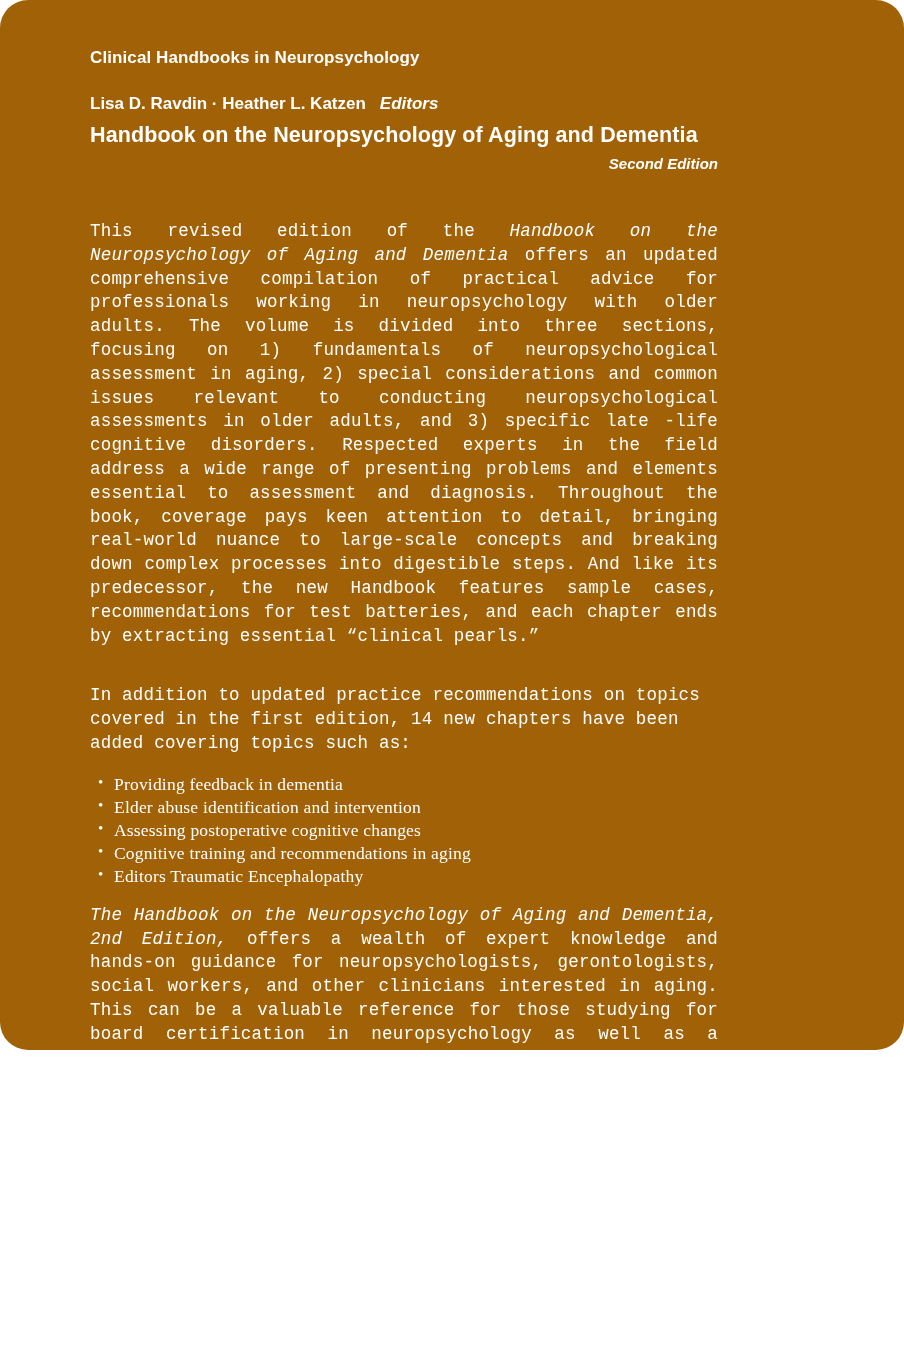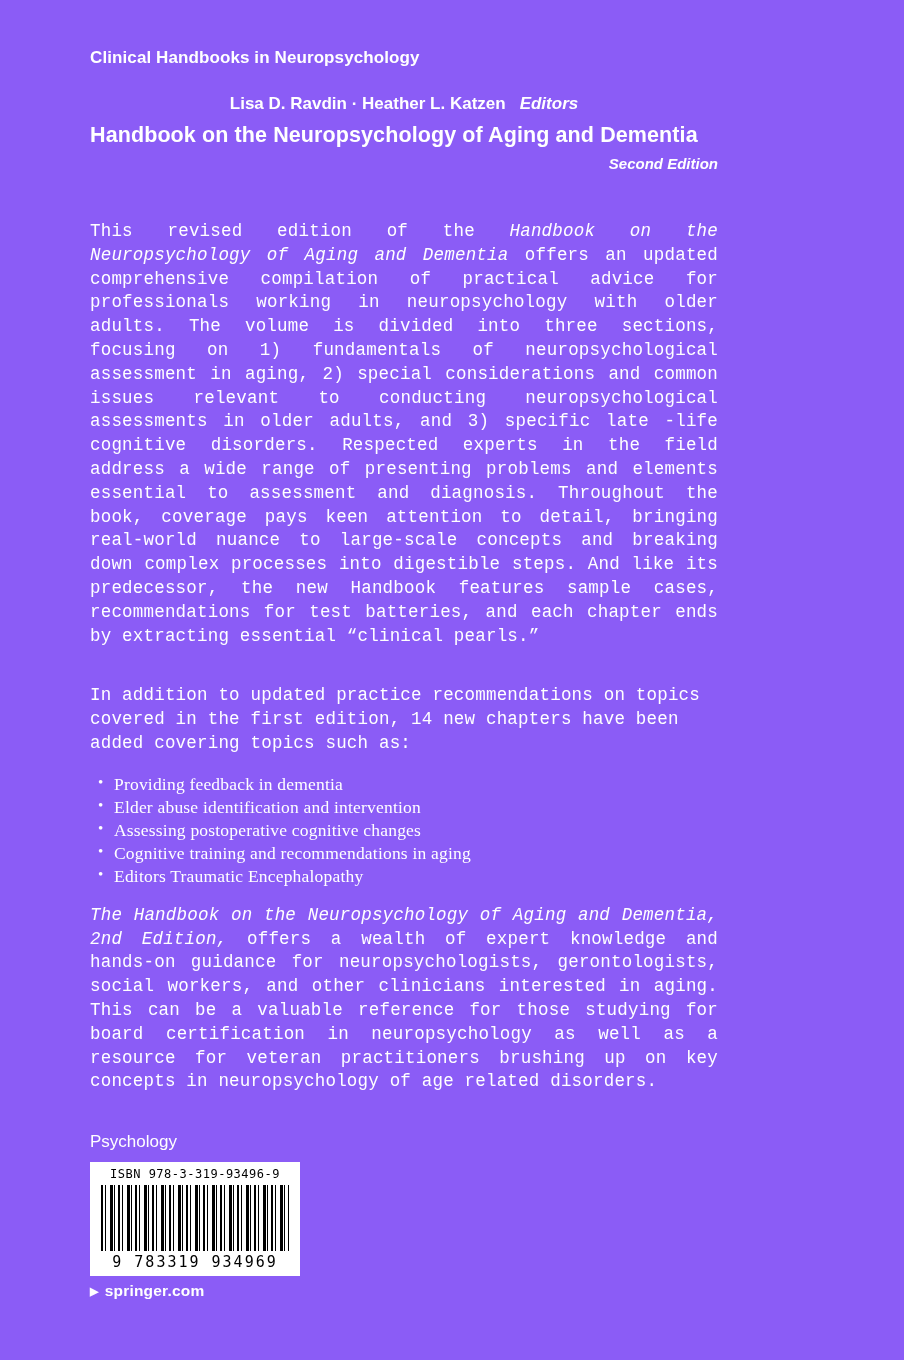--- a/index.html
+++ b/index.html
@@ -1,39 +1,39 @@
 <!DOCTYPE html>
 <html><head>
 <meta charset="utf-8">
 <style>
   html,body{margin:0;padding:0;}
   .page{
     position:relative;
-    width:904px;height:1360px;
-    background:#8b5cf6;
+    width:904px;height:1050px;
+    background:#a16207;
     color:#ffffff;
     overflow:hidden;
     font-family:"Liberation Sans", sans-serif;
+    border-radius:28px;
   }
   .content{
     position:absolute;
     left:90px; top:0;
     width:628px;
   }
   .series{
     margin-top:48px;
     font-size:17px;
     font-weight:bold;
     letter-spacing:.1px;
   }
   .authors-line{
     margin-top:26px;
     font-size:17px;
     font-weight:bold;
-    text-align:center;
   }
   .authors-line .editors{
     font-style:italic;
     margin-left:14px;
   }
   .book-title{
     margin-top:9px;
     font-size:21.5px;
     font-weight:bold;
     letter-spacing:.1px;

